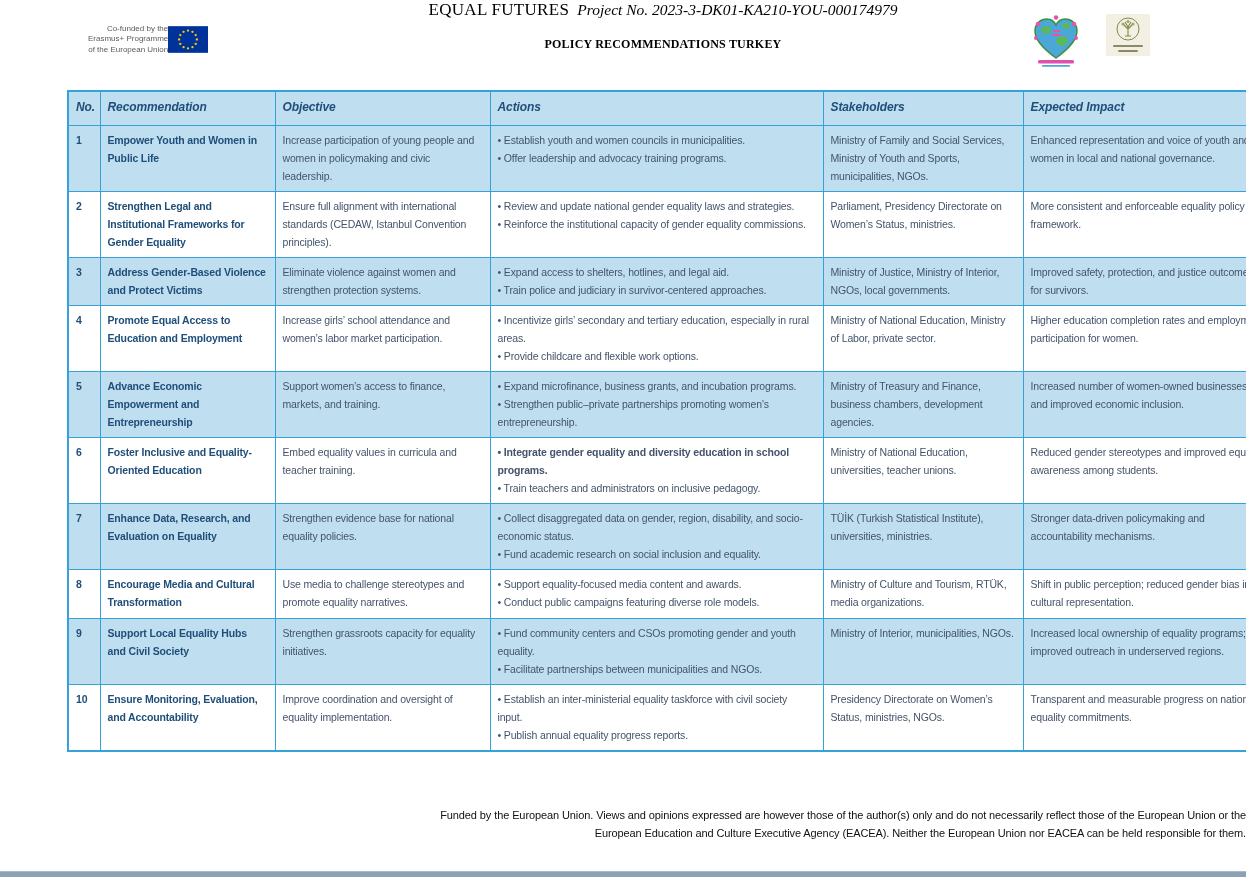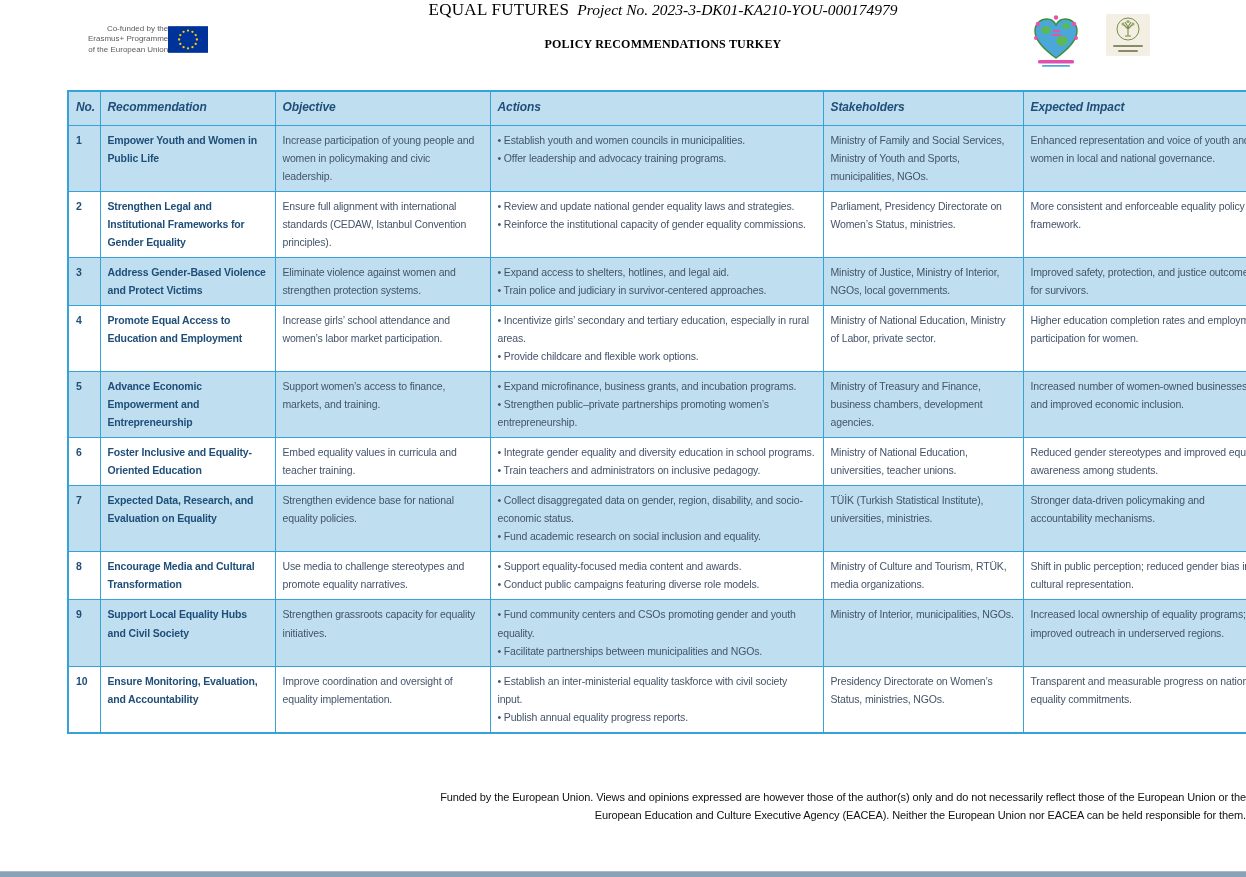--- a/index.html
+++ b/index.html
@@ -30,21 +30,21 @@
           border:2px solid #35a3d8; }
   col.c-no{width:32px} col.c-rec{width:175px} col.c-obj{width:215px}
   col.c-act{width:333px} col.c-stk{width:200px} col.c-imp{width:252px}
   th, td { border:1px solid #35a3d8; vertical-align:top; text-align:left;
            padding:5px 8px 6px 7px; font-size:10.5px; letter-spacing:-0.15px;
            line-height:1.72; color:#44546a; overflow:hidden; }
   th { font-style:italic; font-weight:bold; color:#1f4e79; font-size:12px;
        height:34px; letter-spacing:-0.1px; }
   tr.shaded td, thead tr { background:#bfdff0; }
   td.no, td.rec { font-weight:bold; color:#1f4e79; }
-  td .b { font-weight:normal; }
+  td .b { font-weight:bold; }
 
   
   .disclaimer { margin-top:54px; text-align:right; font-size:11px; color:#111;
                 line-height:1.65; letter-spacing:-0.1px; }
   .bottom-bar { position:absolute; left:0; bottom:0; width:1246px; height:6px;
                 background:#8ba1b4; border-top:1px solid #a9b9c8; }
 </style>
 </head>
 <body>
 
@@ -195,21 +195,21 @@
             <td class="obj">Embed equality values in curricula and teacher training.</td>
             <td class="act">
               <div class="b">• Integrate gender equality and diversity education in school programs.</div>
               <div>• Train teachers and administrators on inclusive pedagogy.</div>
             </td>
             <td class="stk">Ministry of National Education, universities, teacher unions.</td>
             <td class="imp">Reduced gender stereotypes and improved equality awareness among students.</td>
           </tr>
           <tr class="shaded">
             <td class="no">7</td>
-            <td class="rec">Expected Data, Research, and Evaluation on Equality</td>
+            <td class="rec">Enhance Data, Research, and Evaluation on Equality</td>
             <td class="obj">Strengthen evidence base for national equality policies.</td>
             <td class="act">
               <div>• Collect disaggregated data on gender, region, disability, and socio-economic status.</div>
               <div>• Fund academic research on social inclusion and equality.</div>
             </td>
             <td class="stk">TÜİK (Turkish Statistical Institute), universities, ministries.</td>
             <td class="imp">Stronger data-driven policymaking and accountability mechanisms.</td>
           </tr>
           <tr>
             <td class="no">8</td>

